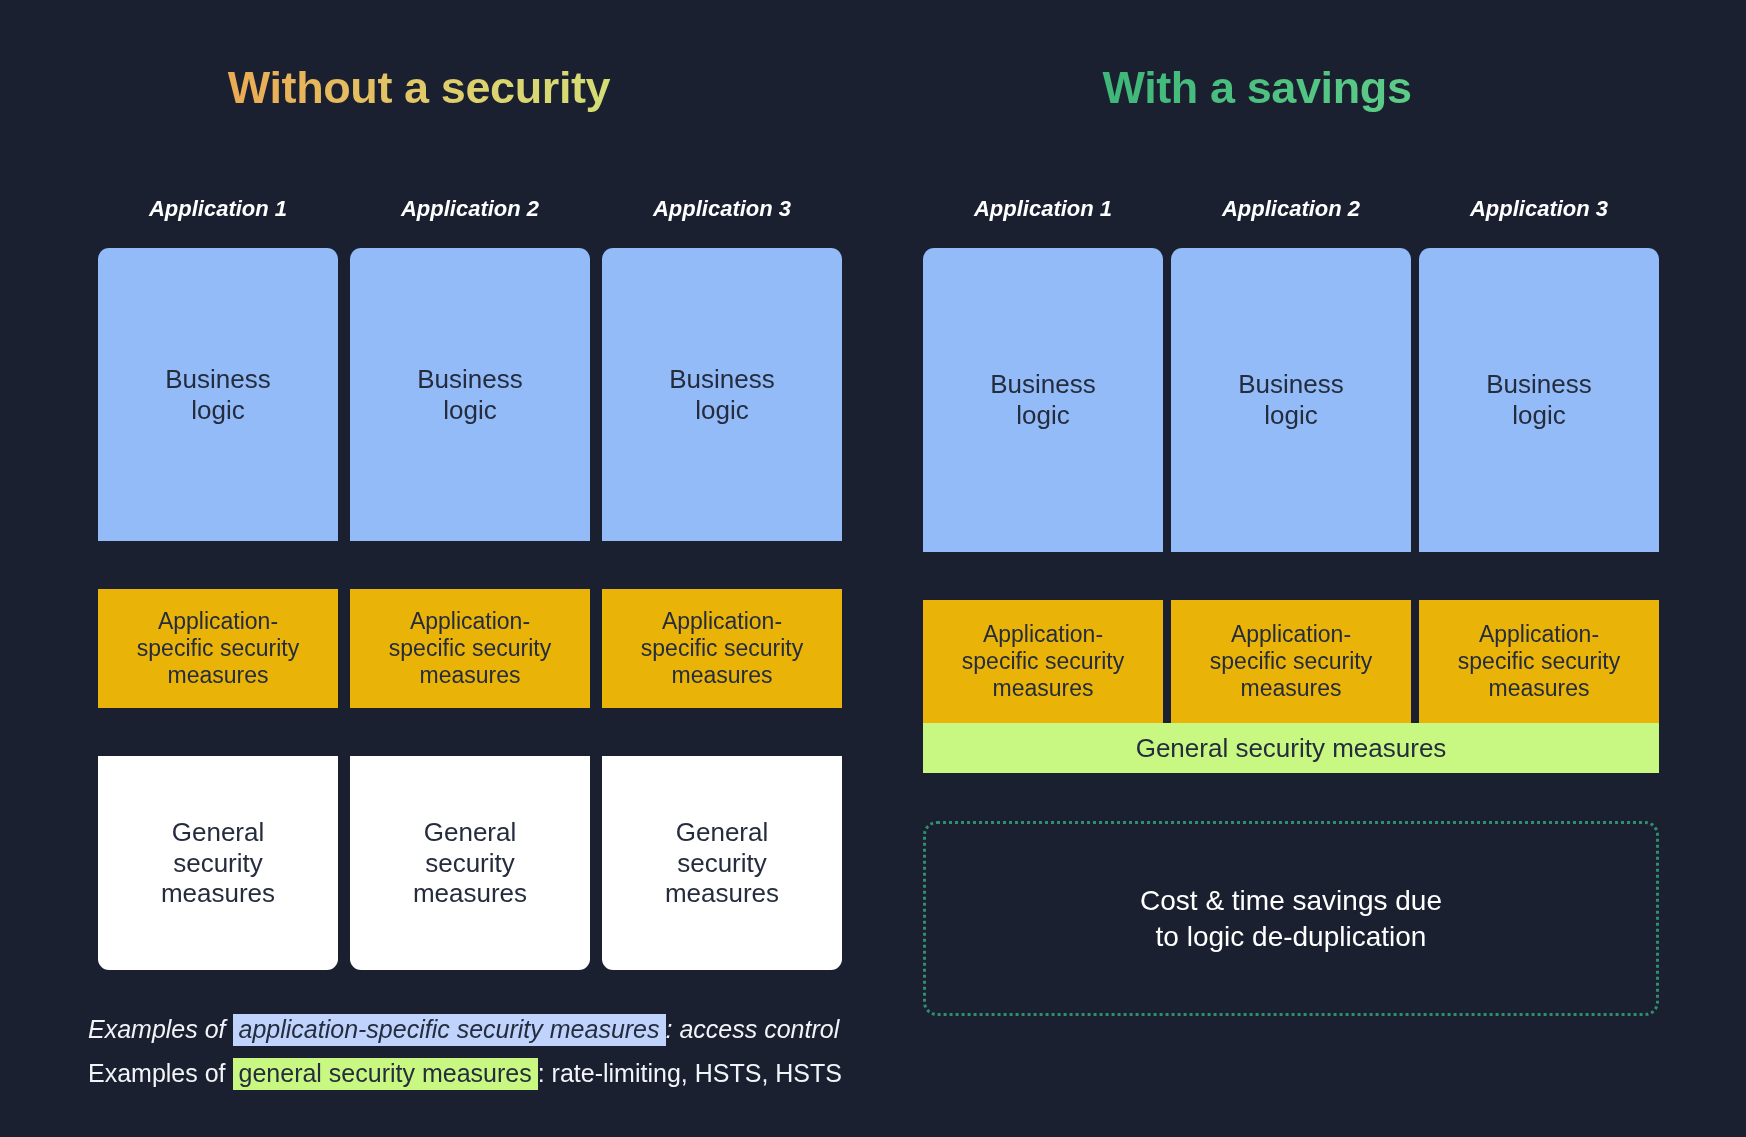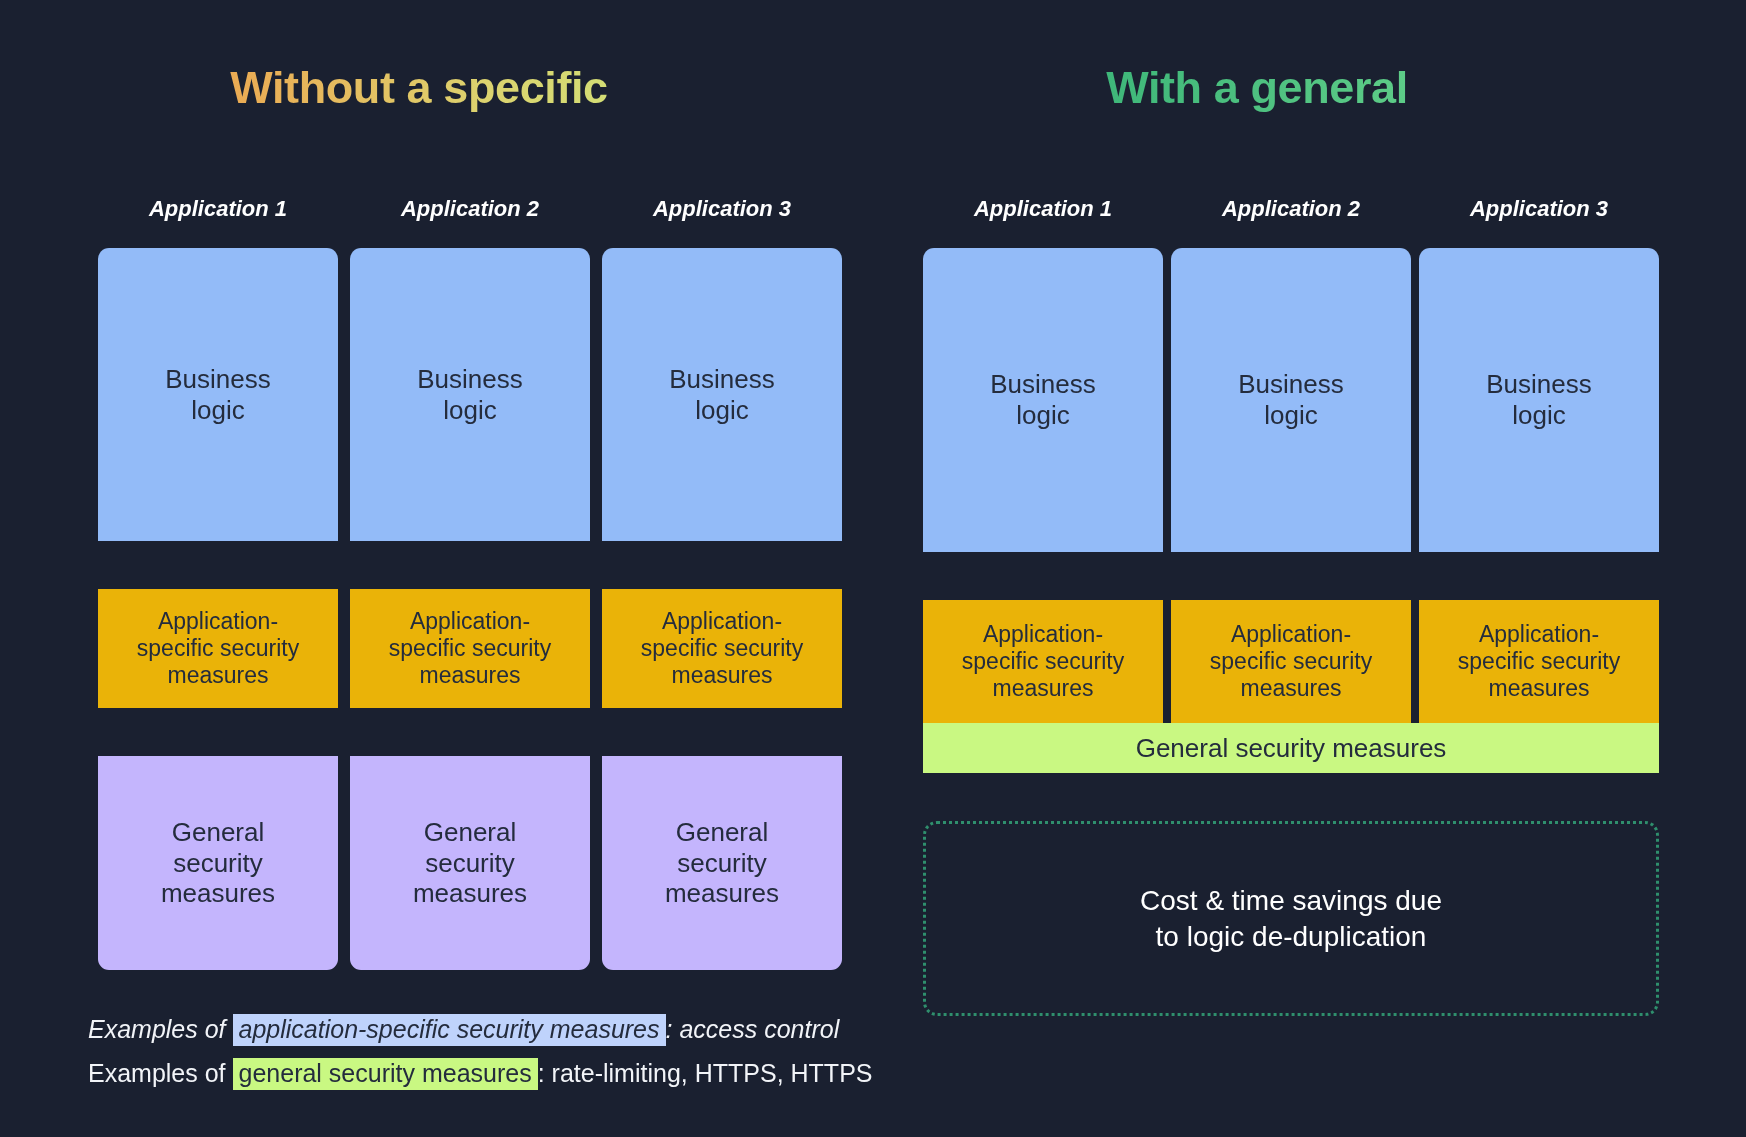--- a/index.html
+++ b/index.html
@@ -75,21 +75,21 @@
   .band {
     display: flex;
     align-items: center;
     justify-content: center;
     text-align: center;
     color: #242c3d;
     line-height: 1.18;
   }
   .band-business  { background: #93bbf8; font-size: 26px; }
   .band-appsec    { background: #eab308; font-size: 23px; }
-  .band-general   { background: #c4b5fd; font-size: 26px; }
+  .band-general   { background: #ffffff; font-size: 26px; }
 
   
   #shared-general-bar {
     position: absolute;
     background: #c9f882;
     color: #242c3d;
     font-size: 26px;
     display: flex;
     align-items: center;
     justify-content: center;
@@ -129,22 +129,22 @@
     color: #242c3d;
   }
   .hl-blue  { background: #bfd3fc; }
   .hl-green { background: #c9f882; }
 </style>
 </head>
 <body>
 
 <div class="canvas">
 
-  <div id="title-left" class="panel-title">Without a specific</div>
-  <div id="title-right" class="panel-title">With a general</div>
+  <div id="title-left" class="panel-title">Without a security</div>
+  <div id="title-right" class="panel-title">With a savings</div>
 
   <div class="col-head" style="left:98px;  width:240px;">Application 1</div>
   <div class="col-head" style="left:350px; width:240px;">Application 2</div>
   <div class="col-head" style="left:602px; width:240px;">Application 3</div>
 
   <div class="col-head" style="left:923px;  width:240px;">Application 1</div>
   <div class="col-head" style="left:1171px; width:240px;">Application 2</div>
   <div class="col-head" style="left:1419px; width:240px;">Application 3</div>
 
   <div class="card rounded-bottom" style="left:98px;  top:248px; width:240px; height:722px;">
@@ -270,16 +270,16 @@
     <span>
       <span>Cost &amp; time savings due</span><br>
       <span>to logic de-duplication</span>
     </span>
   </div>
 
   <div id="legend-line-1" class="legend-line">
     <span>Examples of </span><span class="hl hl-blue">application-specific security measures</span><span>: access control</span>
   </div>
   <div id="legend-line-2" class="legend-line">
-    <span>Examples of </span><span class="hl hl-green">general security measures</span><span>: rate-limiting, HTTPS, HTTPS</span>
+    <span>Examples of </span><span class="hl hl-green">general security measures</span><span>: rate-limiting, HSTS, HSTS</span>
   </div>
 
 </div>
 
 </body></html>

